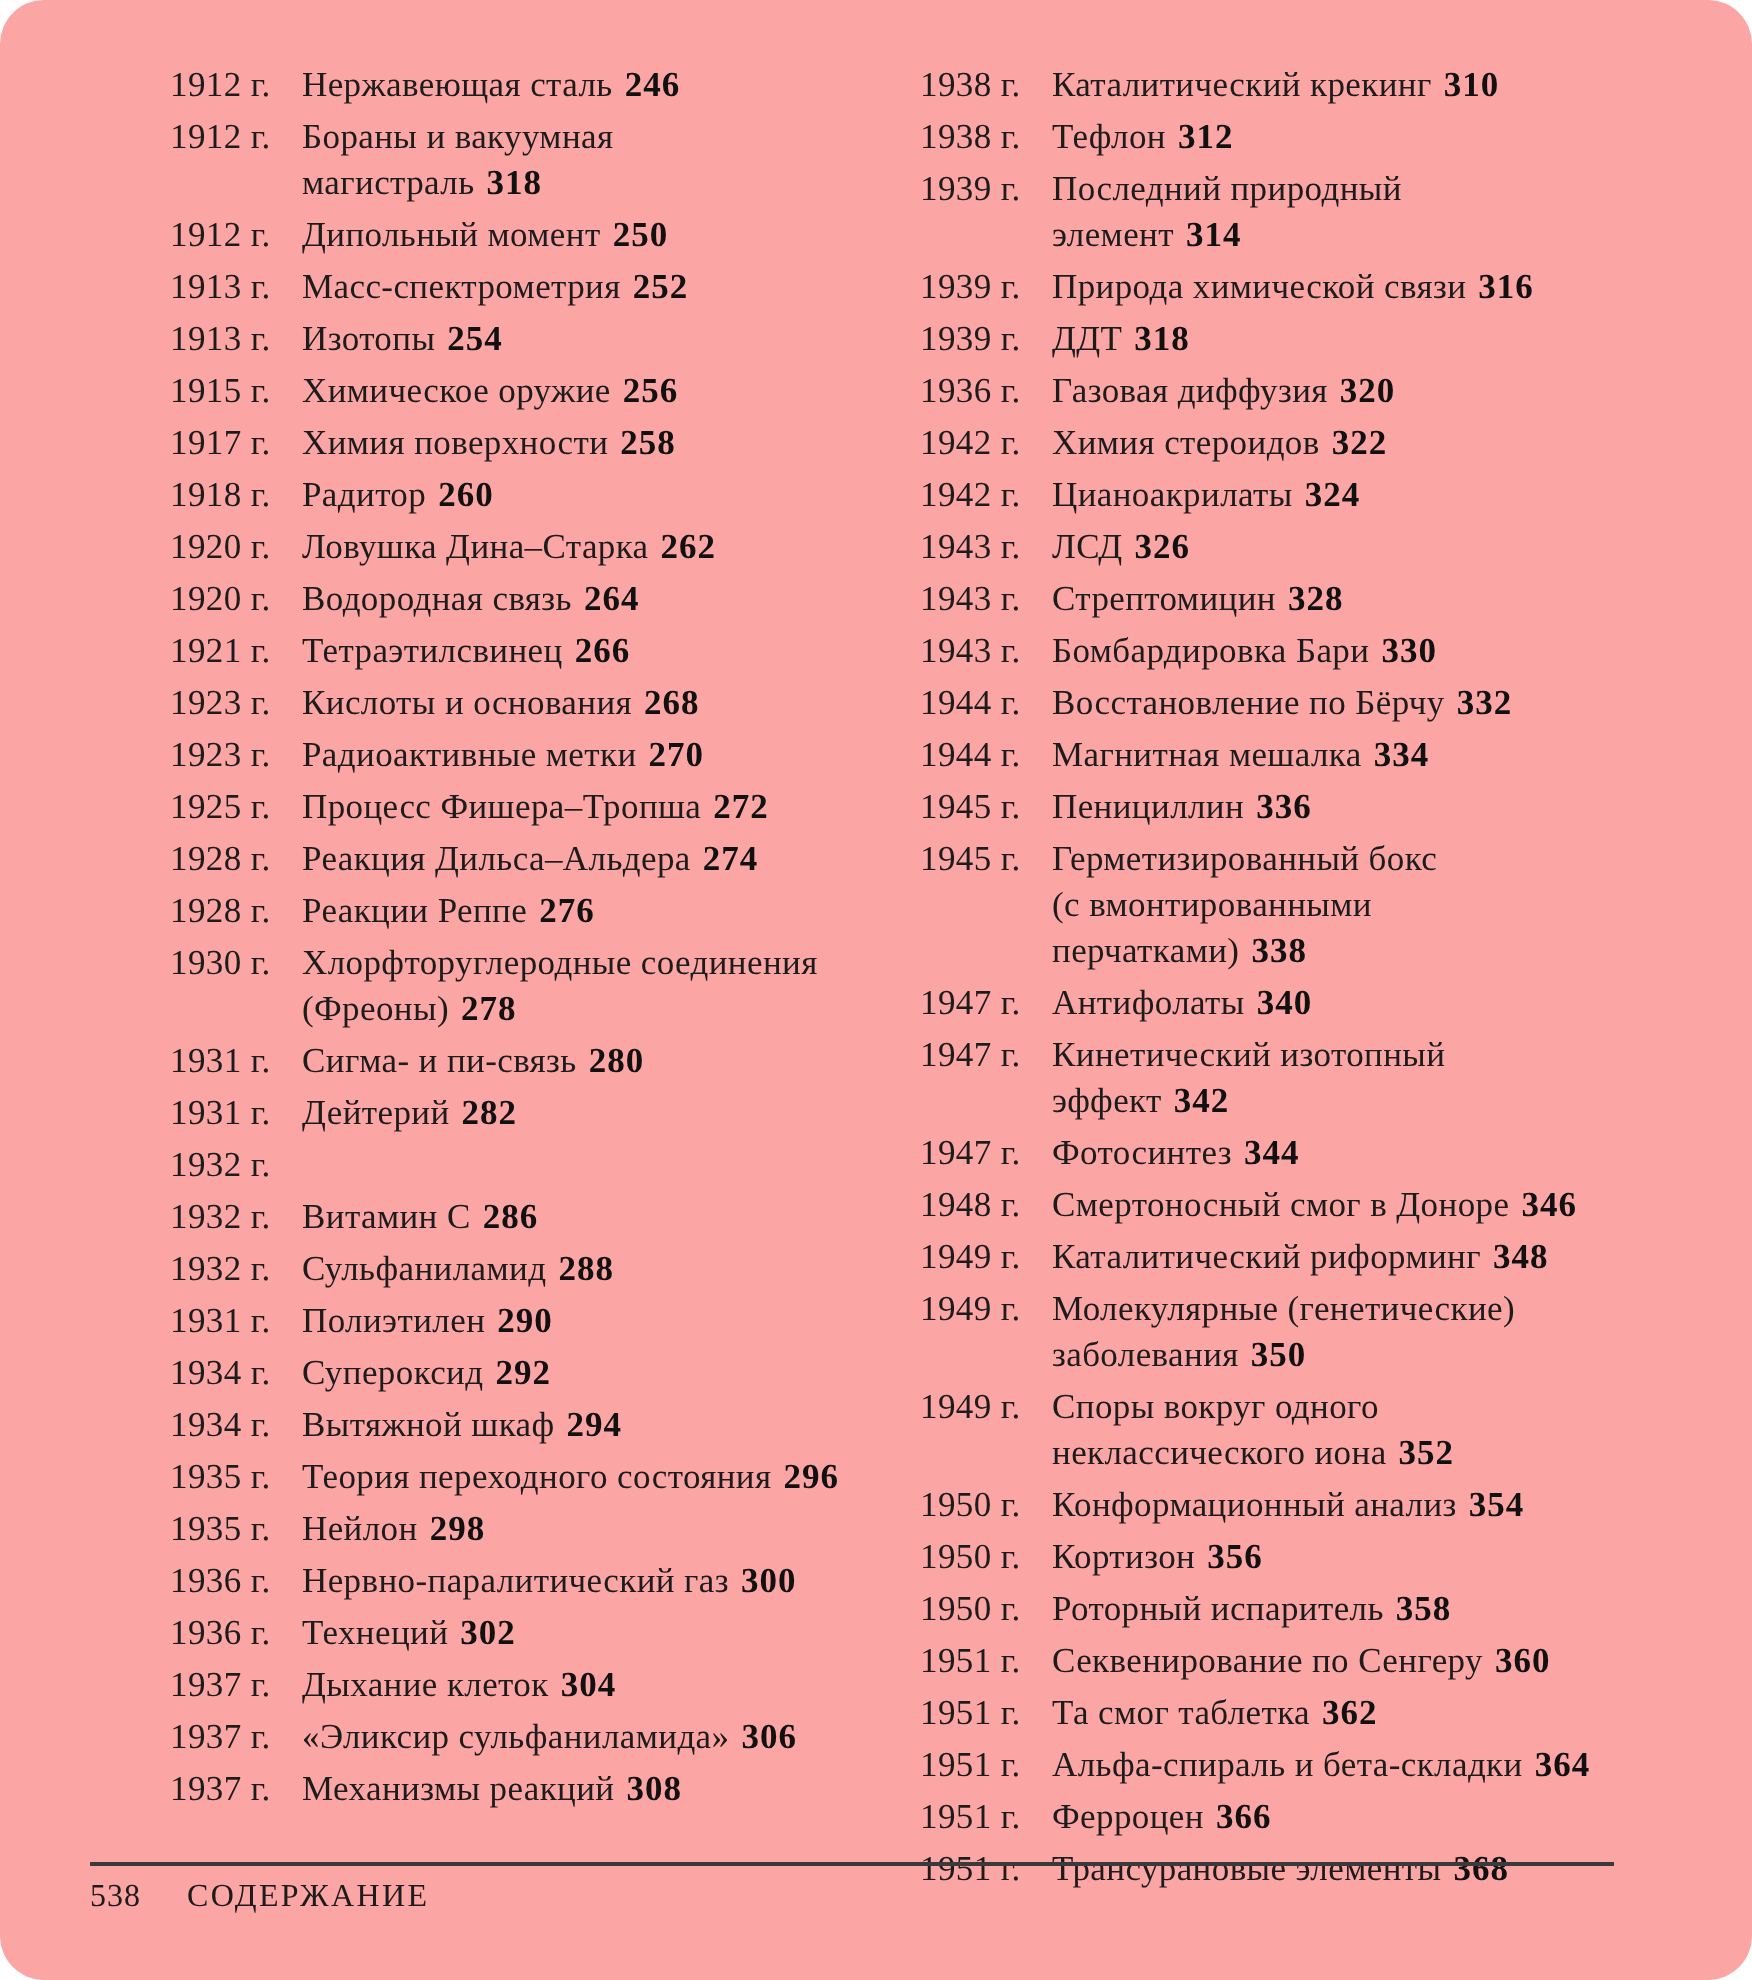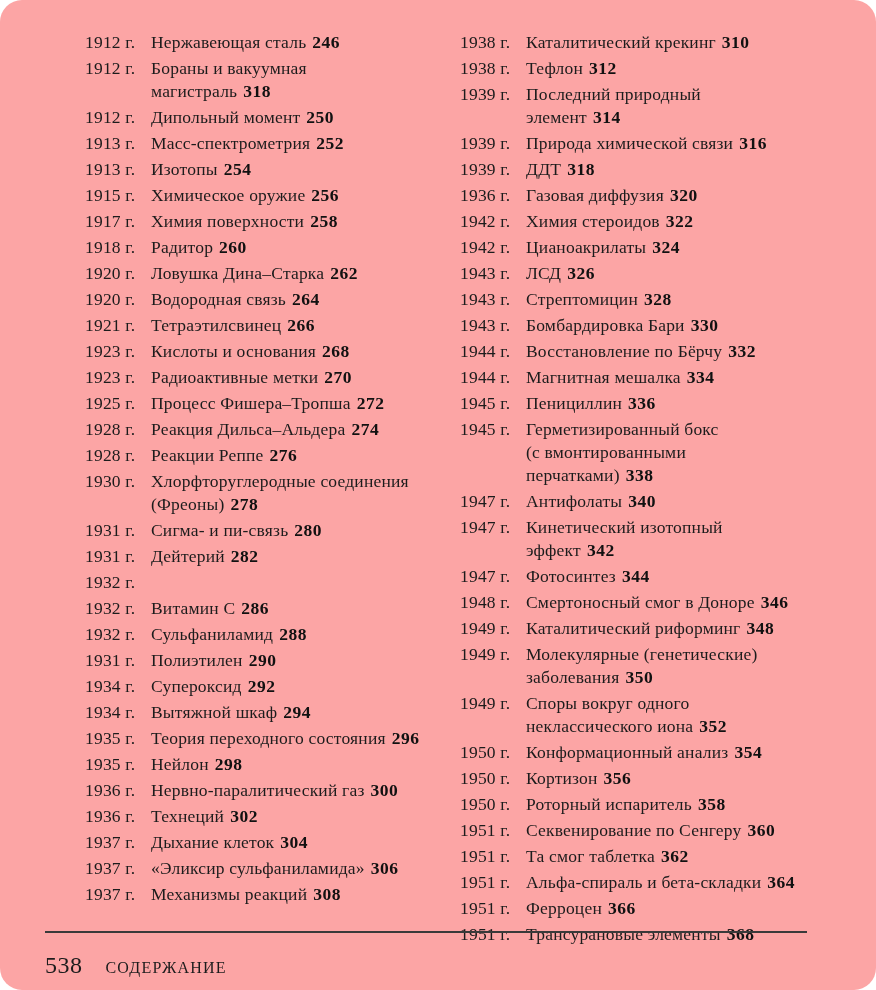--- a/index.html
+++ b/index.html
@@ -47,23 +47,22 @@
     position: absolute;
     top: 931px; left: 45px;
     width: 762px;
     border-top: 2px solid #3a3a3a;
     padding-top: 7px;
     display: flex;
     align-items: baseline;
     color: #1c1c1c;
   }
   .footer .folio {
-    font-size: 24px;
+    font-size: 16px;
     letter-spacing: 0.5px;
-    margin-top: 12px;
   }
   .footer .section {
     font-size: 16px;
     letter-spacing: 1.2px;
     margin-left: 23px;
   }
 </style>
 </head>
 <body>
 

